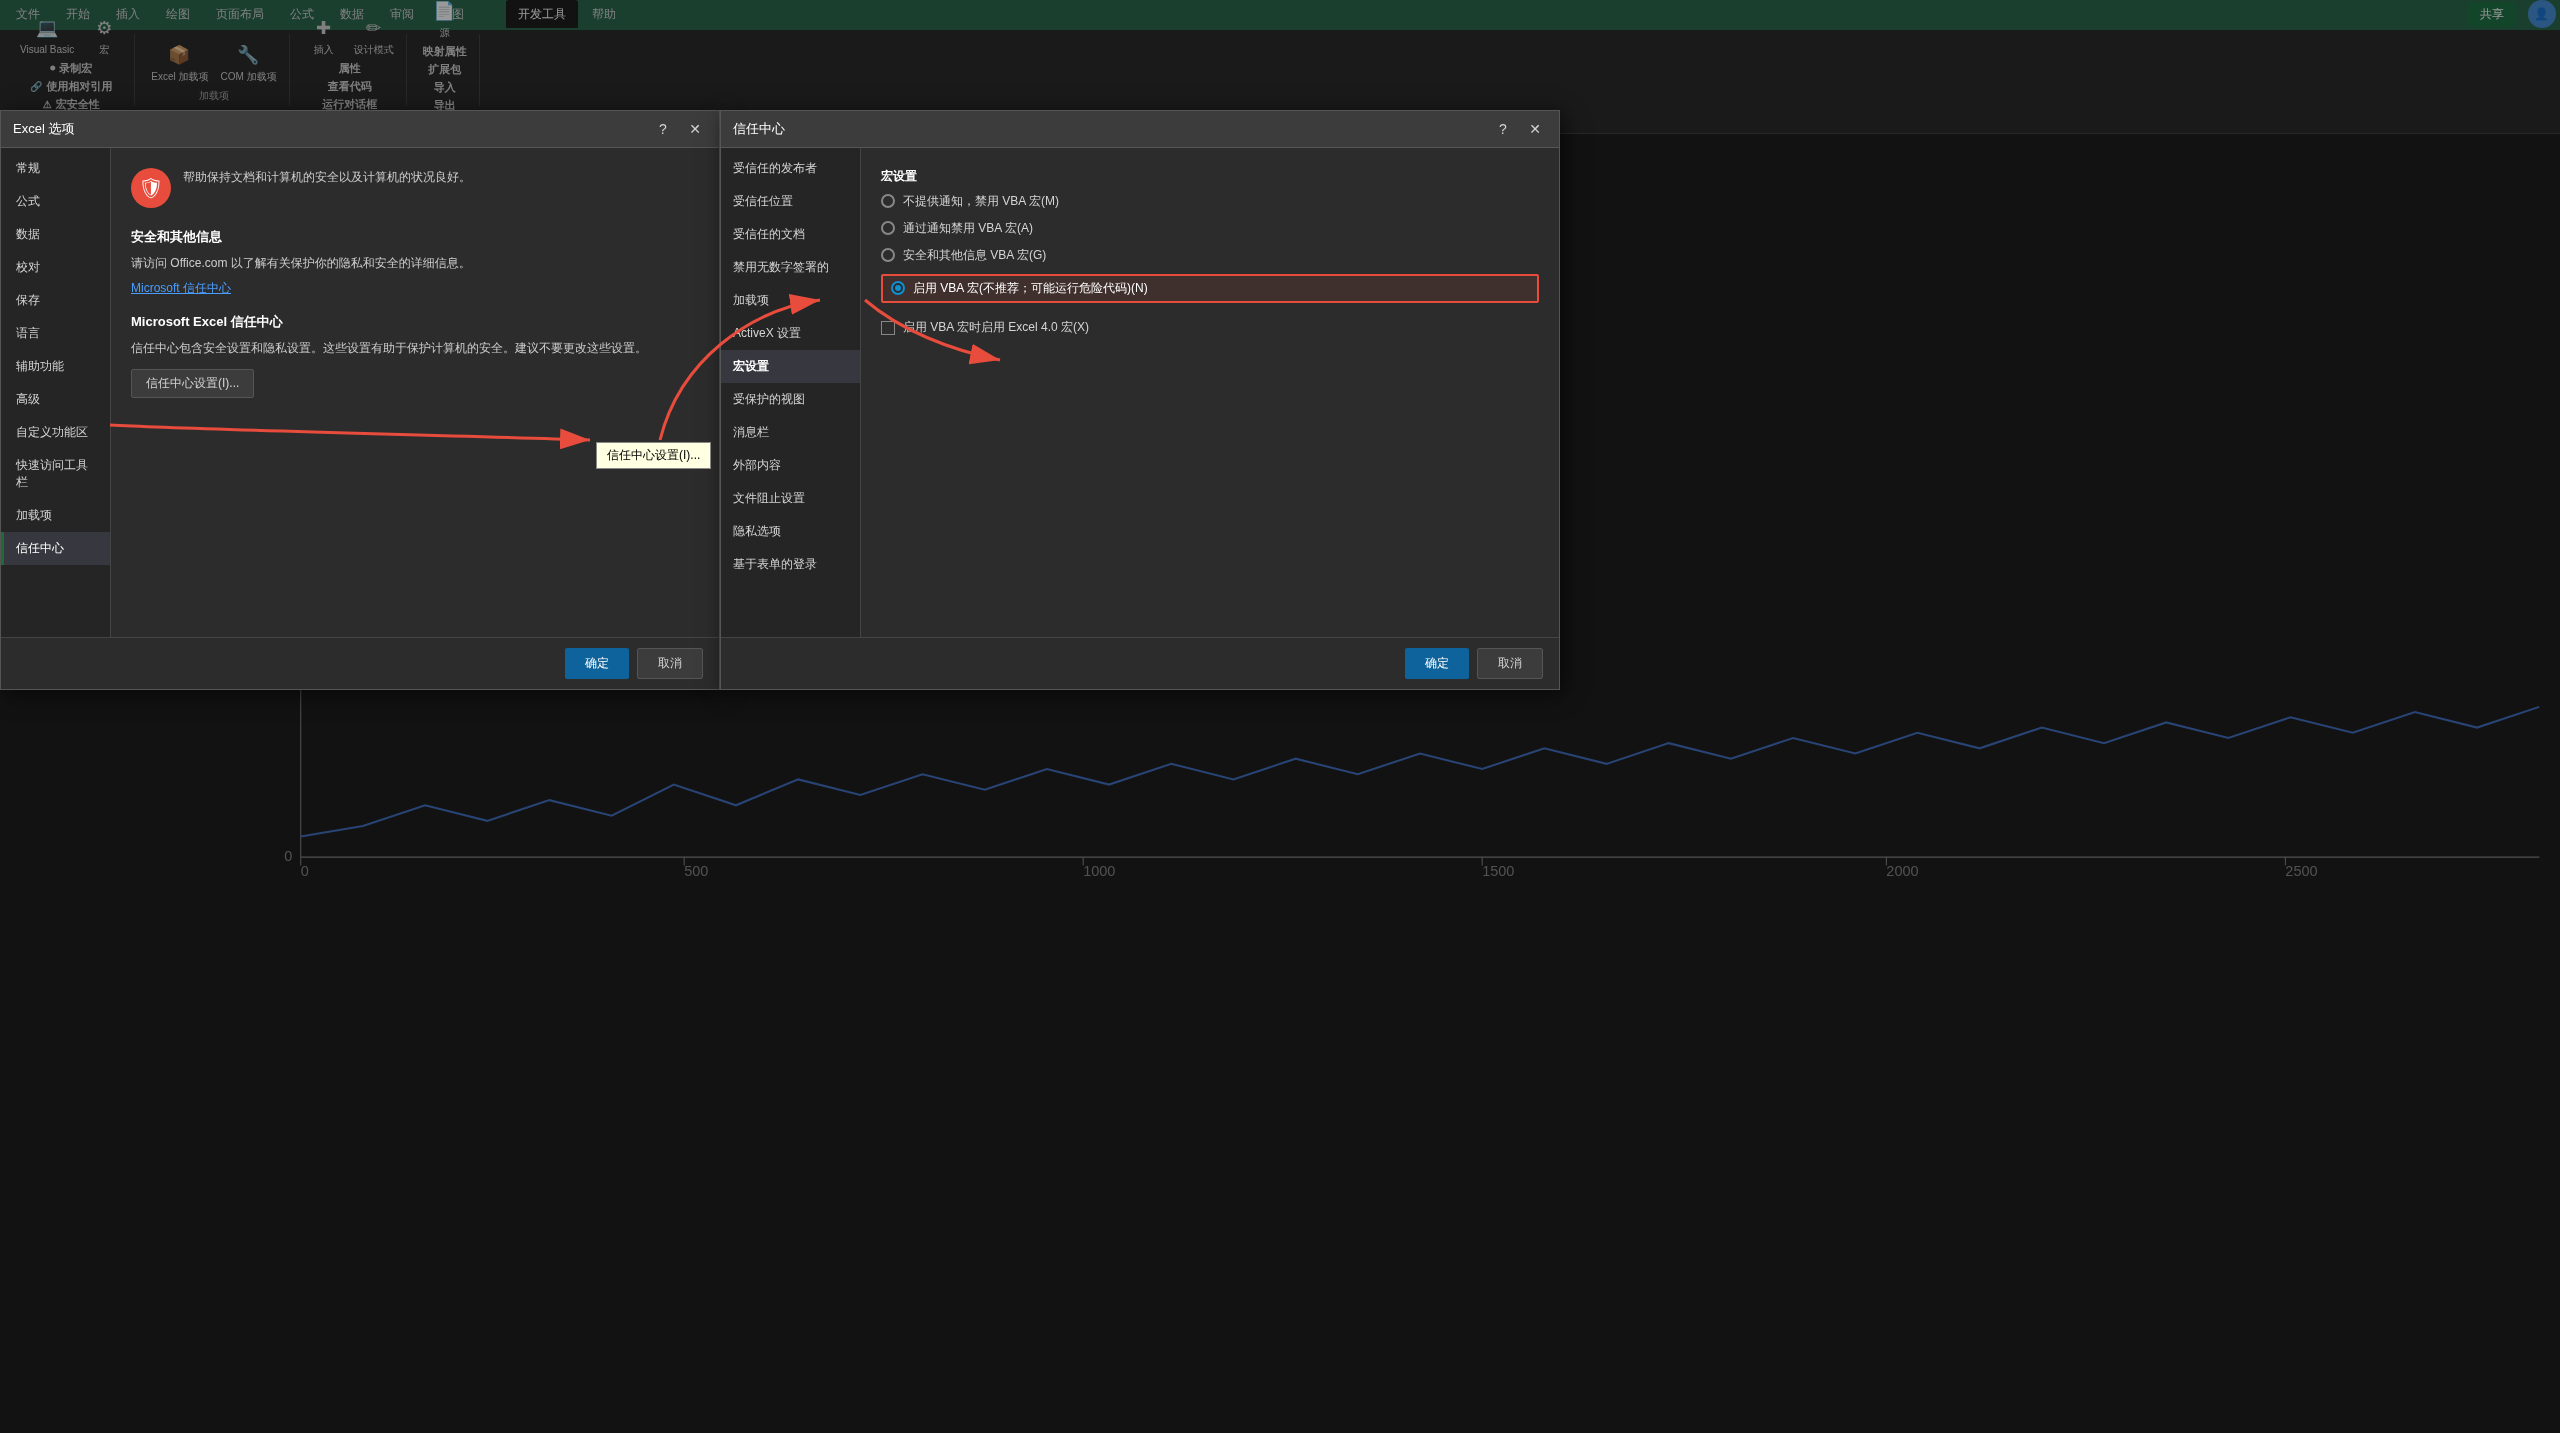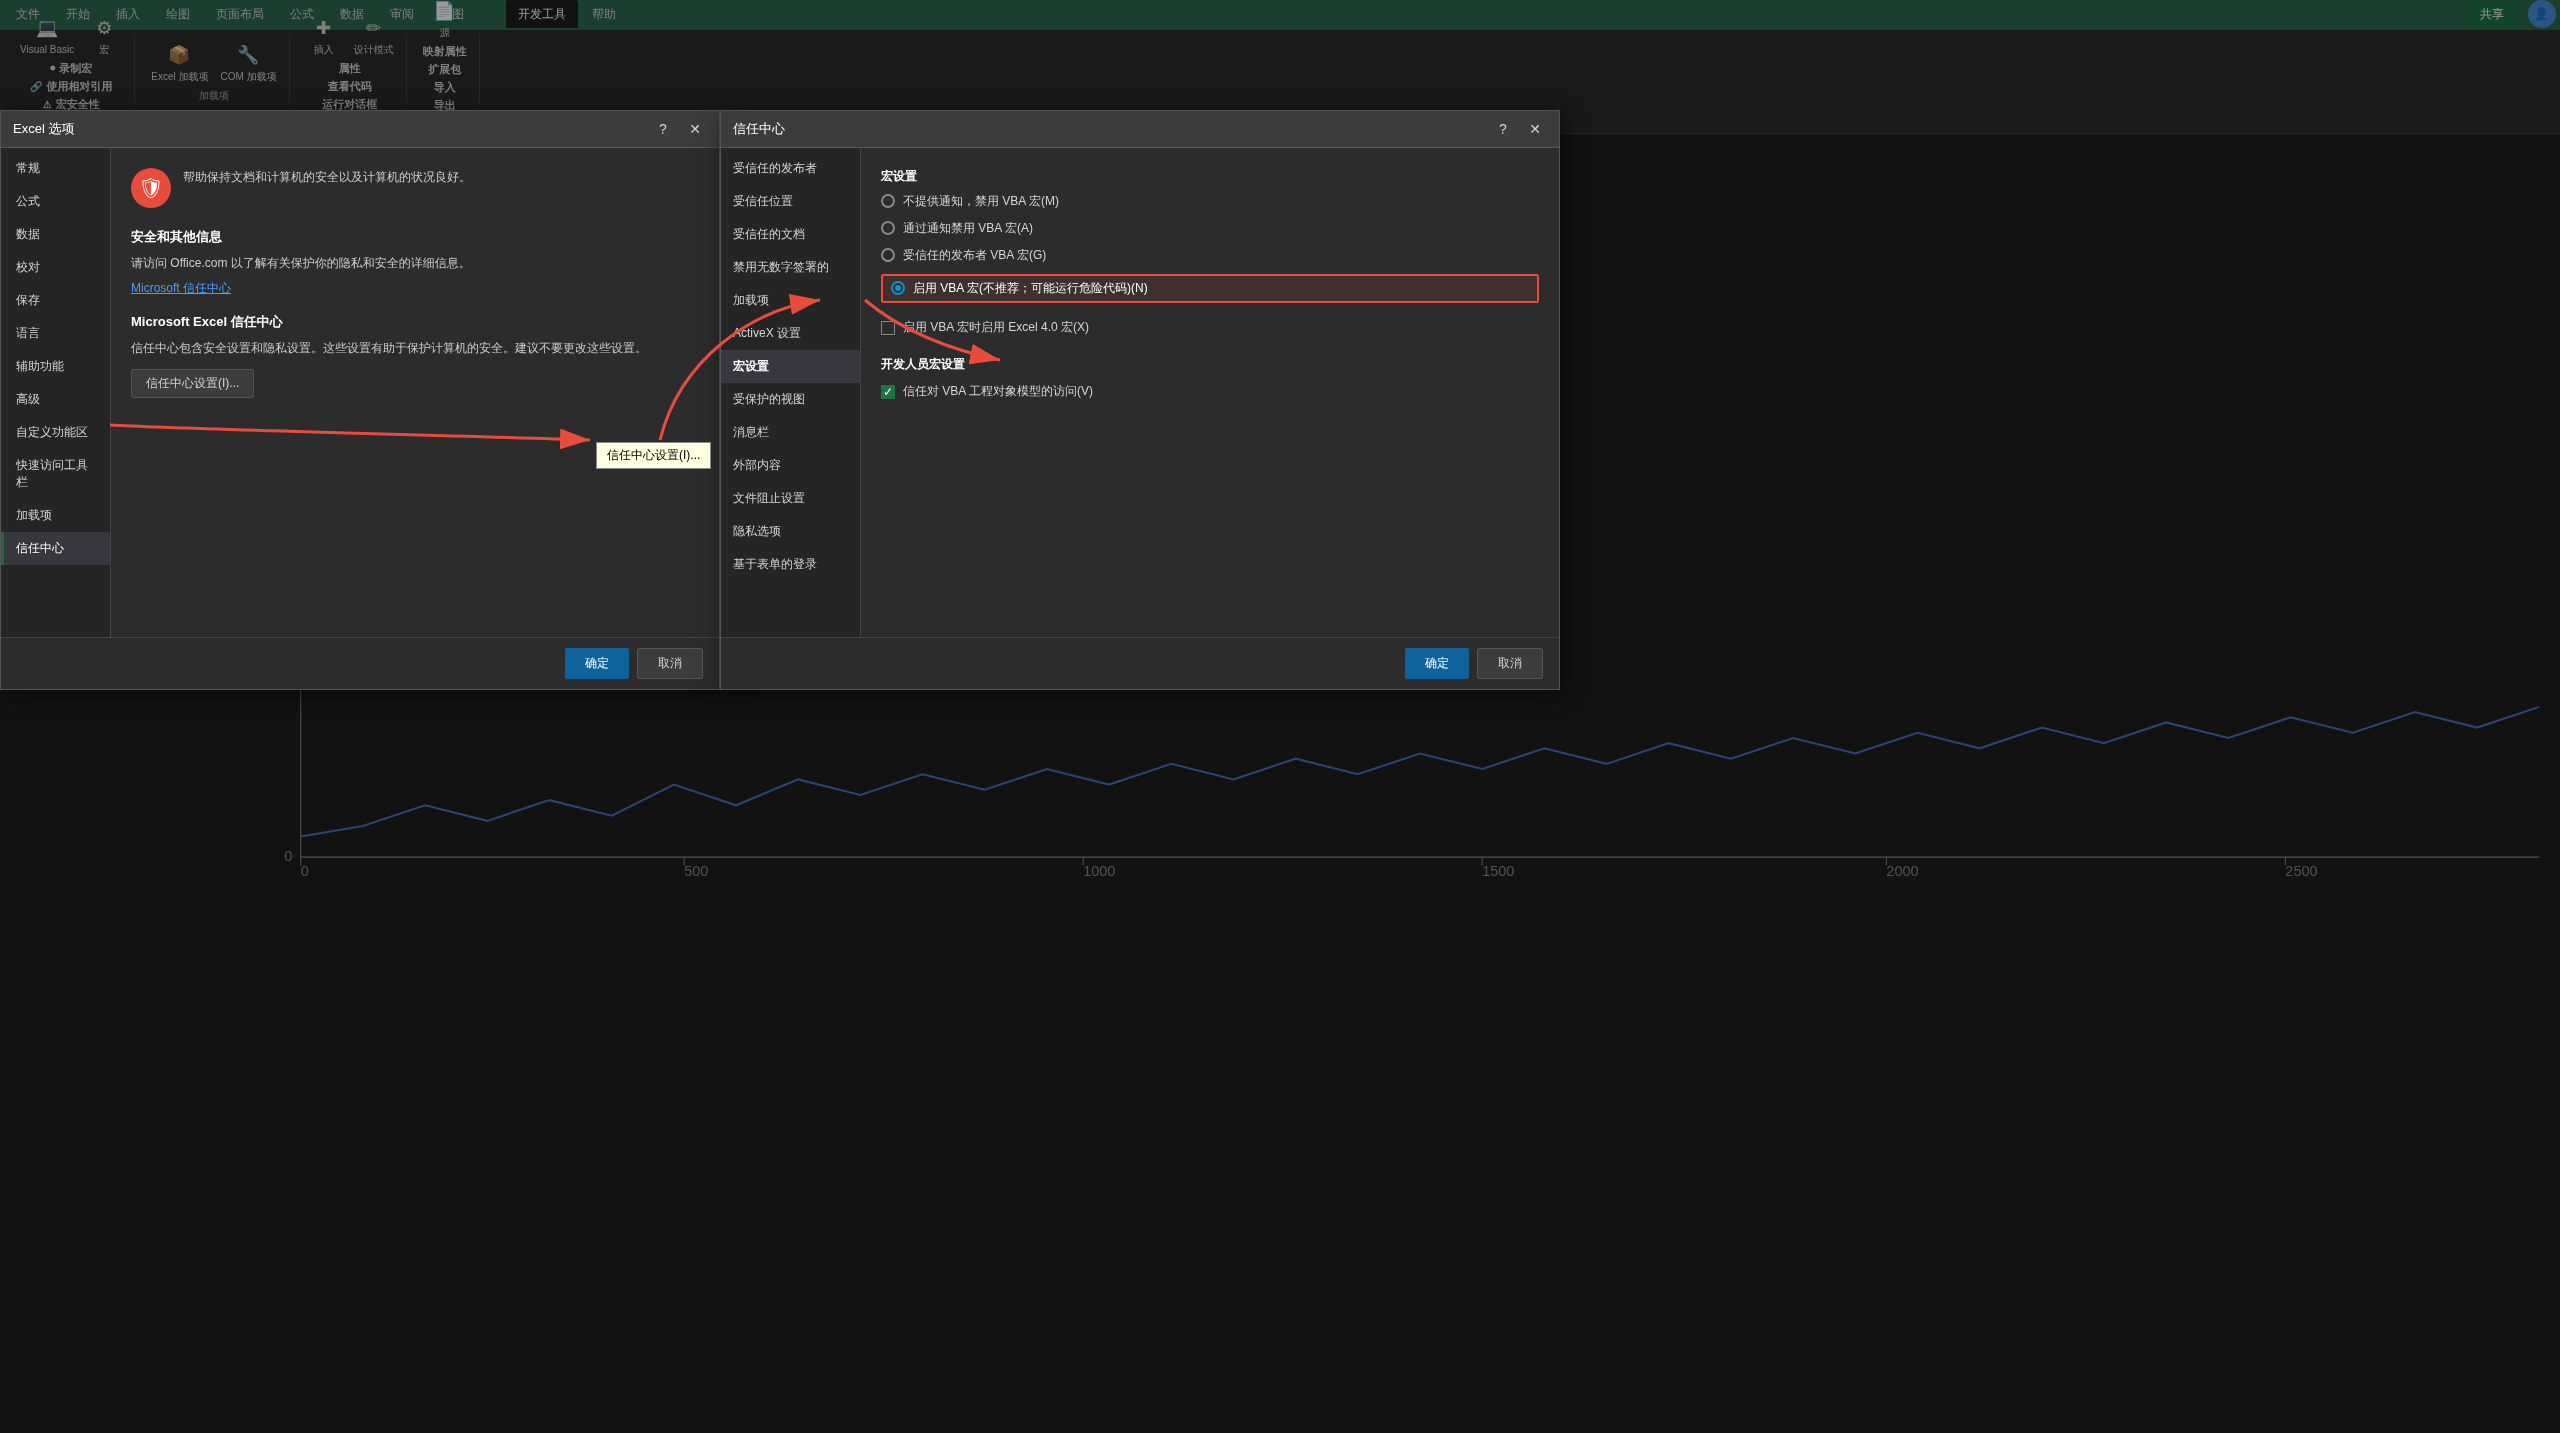--- a/index.html
+++ b/index.html
@@ -758,37 +758,30 @@
         <div class="radio-item">
           <div class="radio-circle"></div>
           <span class="radio-label">不提供通知，禁用 VBA 宏(M)</span>
         </div>
         <div class="radio-item">
           <div class="radio-circle"></div>
           <span class="radio-label">通过通知禁用 VBA 宏(A)</span>
         </div>
         <div class="radio-item">
           <div class="radio-circle"></div>
-          <span class="radio-label">受信任的发布者 VBA 宏(G)</span>
+          <span class="radio-label">安全和其他信息 VBA 宏(G)</span>
         </div>
         <div class="radio-item highlighted-option">
           <div class="radio-circle selected"></div>
           <span class="radio-label" style="color:#fff;">启用 VBA 宏(不推荐；可能运行危险代码)(N)</span>
         </div>
       </div>
       <div class="checkbox-item">
         <div class="checkbox-box"></div>
         <span class="radio-label">启用 VBA 宏时启用 Excel 4.0 宏(X)</span>
-      </div>
-      <div class="dev-macro-section">
-        <div class="dev-section-label">开发人员宏设置</div>
-        <div class="checkbox-item">
-          <div class="checkbox-box checked">✓</div>
-          <span class="radio-label">信任对 VBA 工程对象模型的访问(V)</span>
-        </div>
       </div>
     </div>
   </div>
   <div class="dialog-footer">
     <button class="btn-primary">确定</button>
     <button class="btn-secondary">取消</button>
   </div>
 </div>
 
 <div class="tooltip-box" style="left: 596px; top: 442px;">

